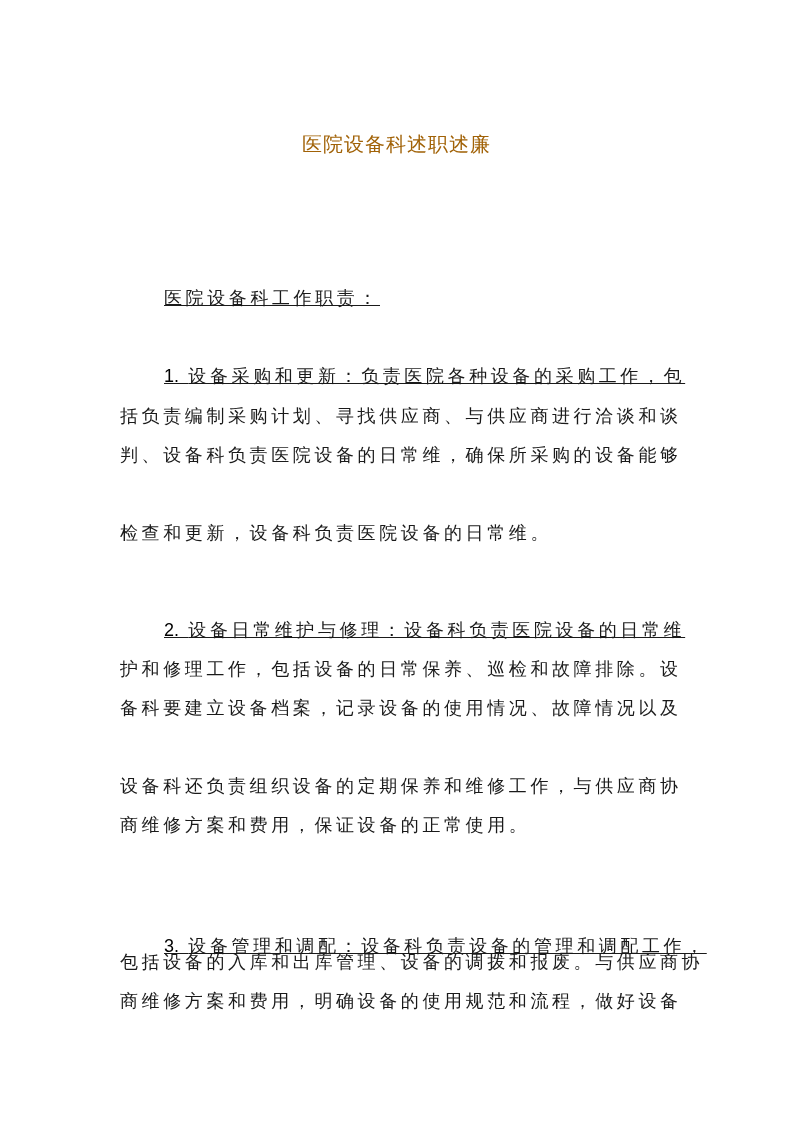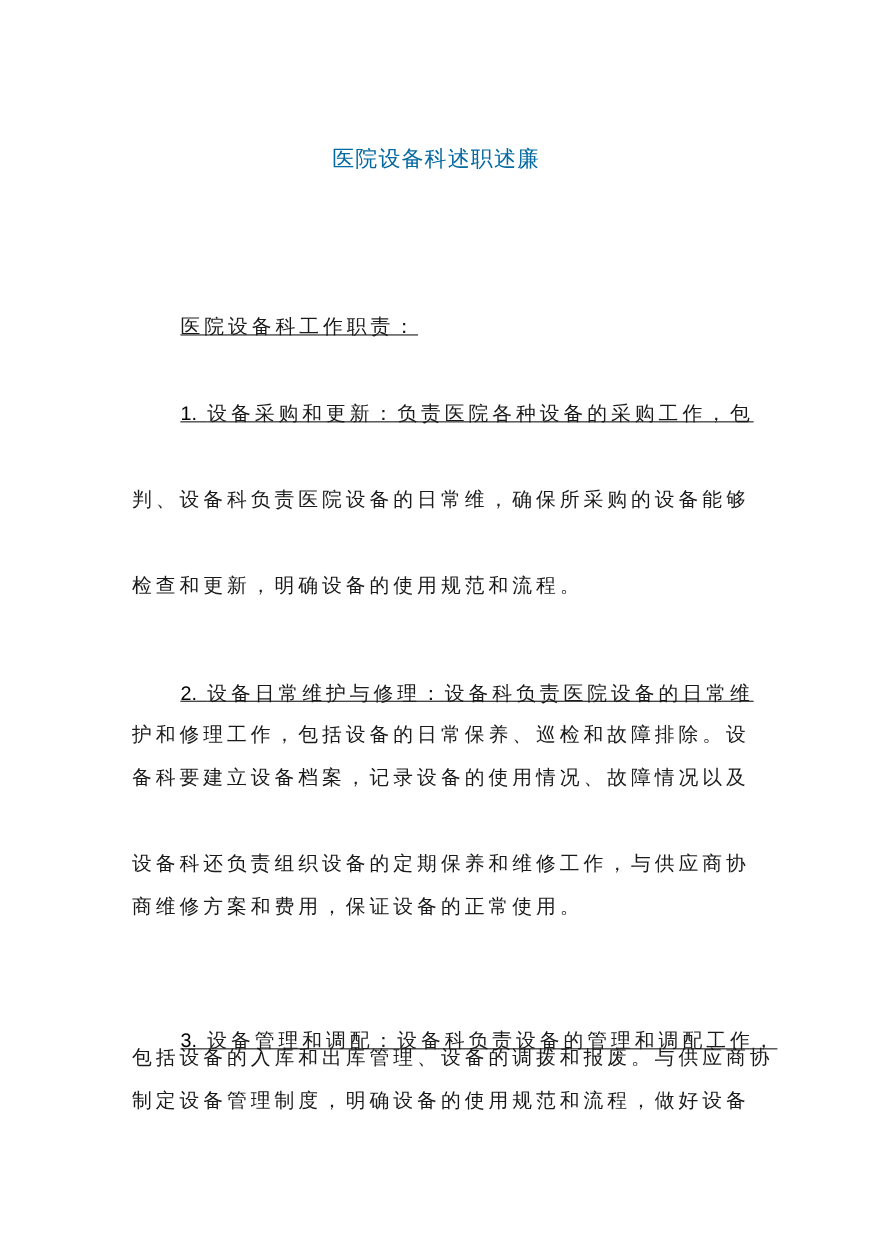--- a/index.html
+++ b/index.html
@@ -25,21 +25,21 @@
     }
     .title {
       position: absolute;
       top: 128px;
       left: 0;
       width: 793px;
       text-align: center;
       font-size: 20px;
       letter-spacing: 1px;
       line-height: 32px;
-      color: #0369a1;
+      color: #a16207;
     }
     .line {
       position: absolute;
       left: 120px;
       width: 560px;
       font-size: 18px;
       line-height: 28px;
       letter-spacing: 3.6px;
       white-space: nowrap;
       color: #1a1a1a;
@@ -58,26 +58,27 @@
 </head>
 <body>
 
 <div class="page">
 
   <div class="title">医院设备科述职述廉</div>
 
   <div class="line indent" style="top:284px">医院设备科工作职责：</div>
 
   <div class="line indent" style="top:362px"><span class="num">1.</span> <span>设备采购和更新：负责医院各种设备的采购工作，包</span></div>
+  <div class="line" style="top:402px">括负责编制采购计划、寻找供应商、与供应商进行洽谈和谈</div>
   <div class="line" style="top:441px">判、设备科负责医院设备的日常维，确保所采购的设备能够</div>
-  <div class="line" style="top:519px">检查和更新，明确设备的使用规范和流程。</div>
+  <div class="line" style="top:519px">检查和更新，设备科负责医院设备的日常维。</div>
 
   <div class="line indent" style="top:616px"><span class="num">2.</span> <span>设备日常维护与修理：设备科负责医院设备的日常维</span></div>
   <div class="line" style="top:655px">护和修理工作，包括设备的日常保养、巡检和故障排除。设</div>
   <div class="line" style="top:694px">备科要建立设备档案，记录设备的使用情况、故障情况以及</div>
   <div class="line" style="top:772px">设备科还负责组织设备的定期保养和维修工作，与供应商协</div>
   <div class="line" style="top:811px">商维修方案和费用，保证设备的正常使用。</div>
 
   <div class="line indent" style="top:932px"><span class="num">3.</span> <span>设备管理和调配：设备科负责设备的管理和调配工作，</span></div>
   <div class="line" style="top:948px">包括设备的入库和出库管理、设备的调拨和报废。与供应商协</div>
-  <div class="line" style="top:987px">制定设备管理制度，明确设备的使用规范和流程，做好设备</div>
+  <div class="line" style="top:987px">商维修方案和费用，明确设备的使用规范和流程，做好设备</div>
 
 </div>
 
 </body></html>

